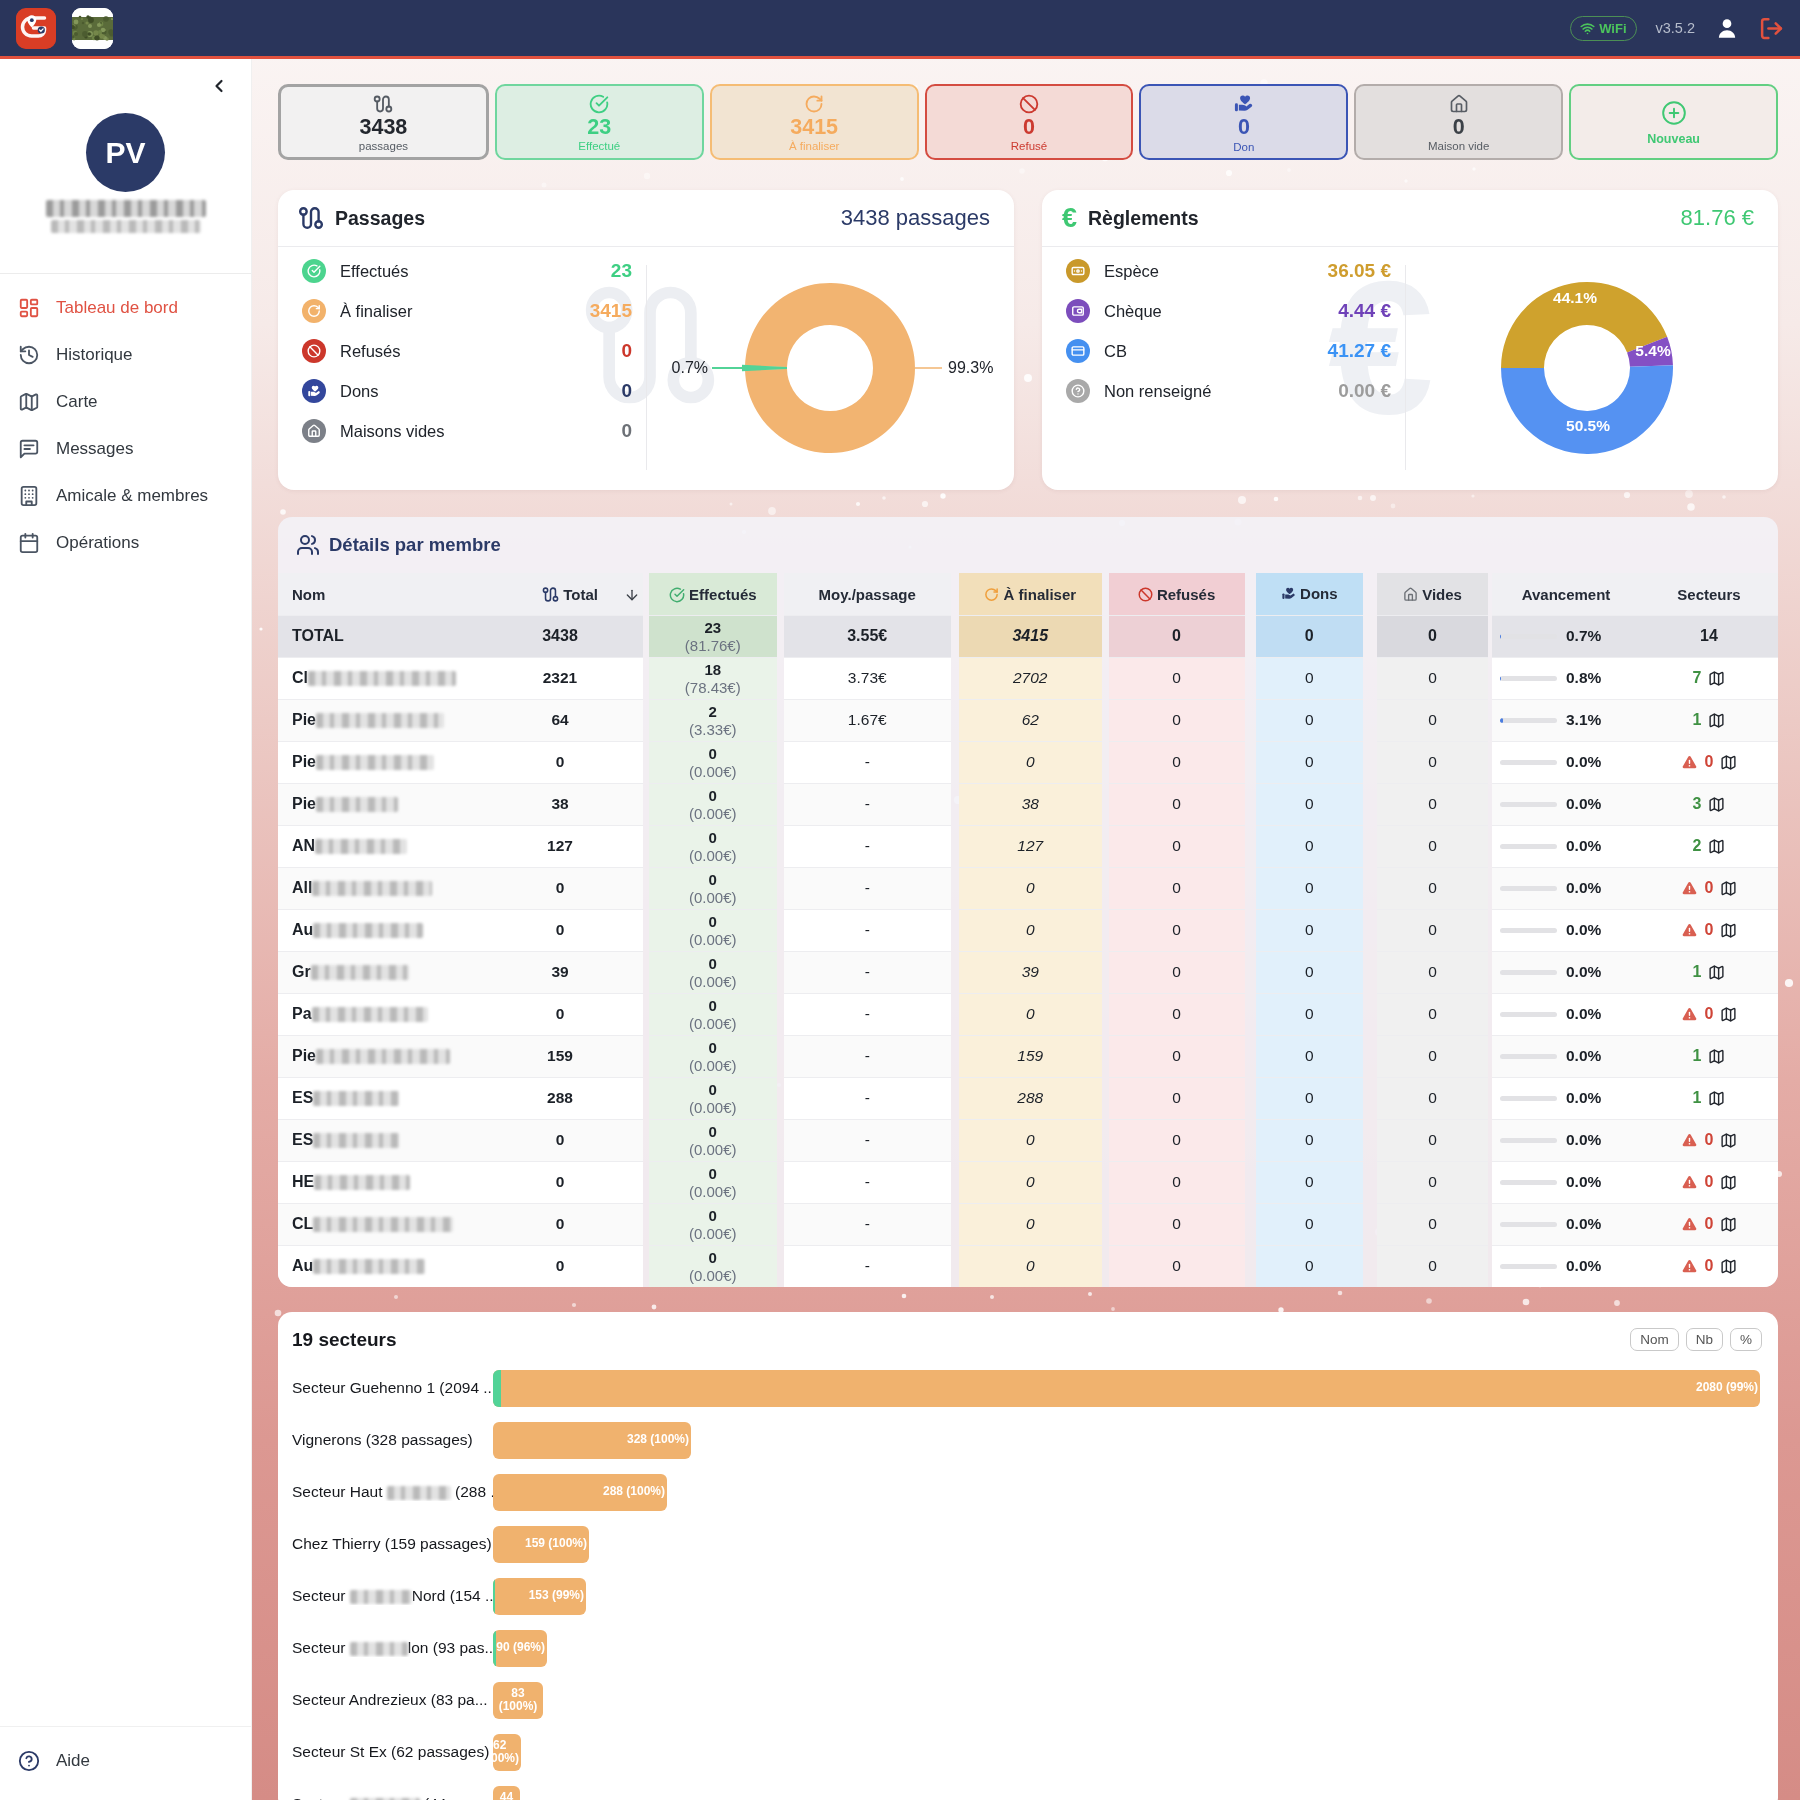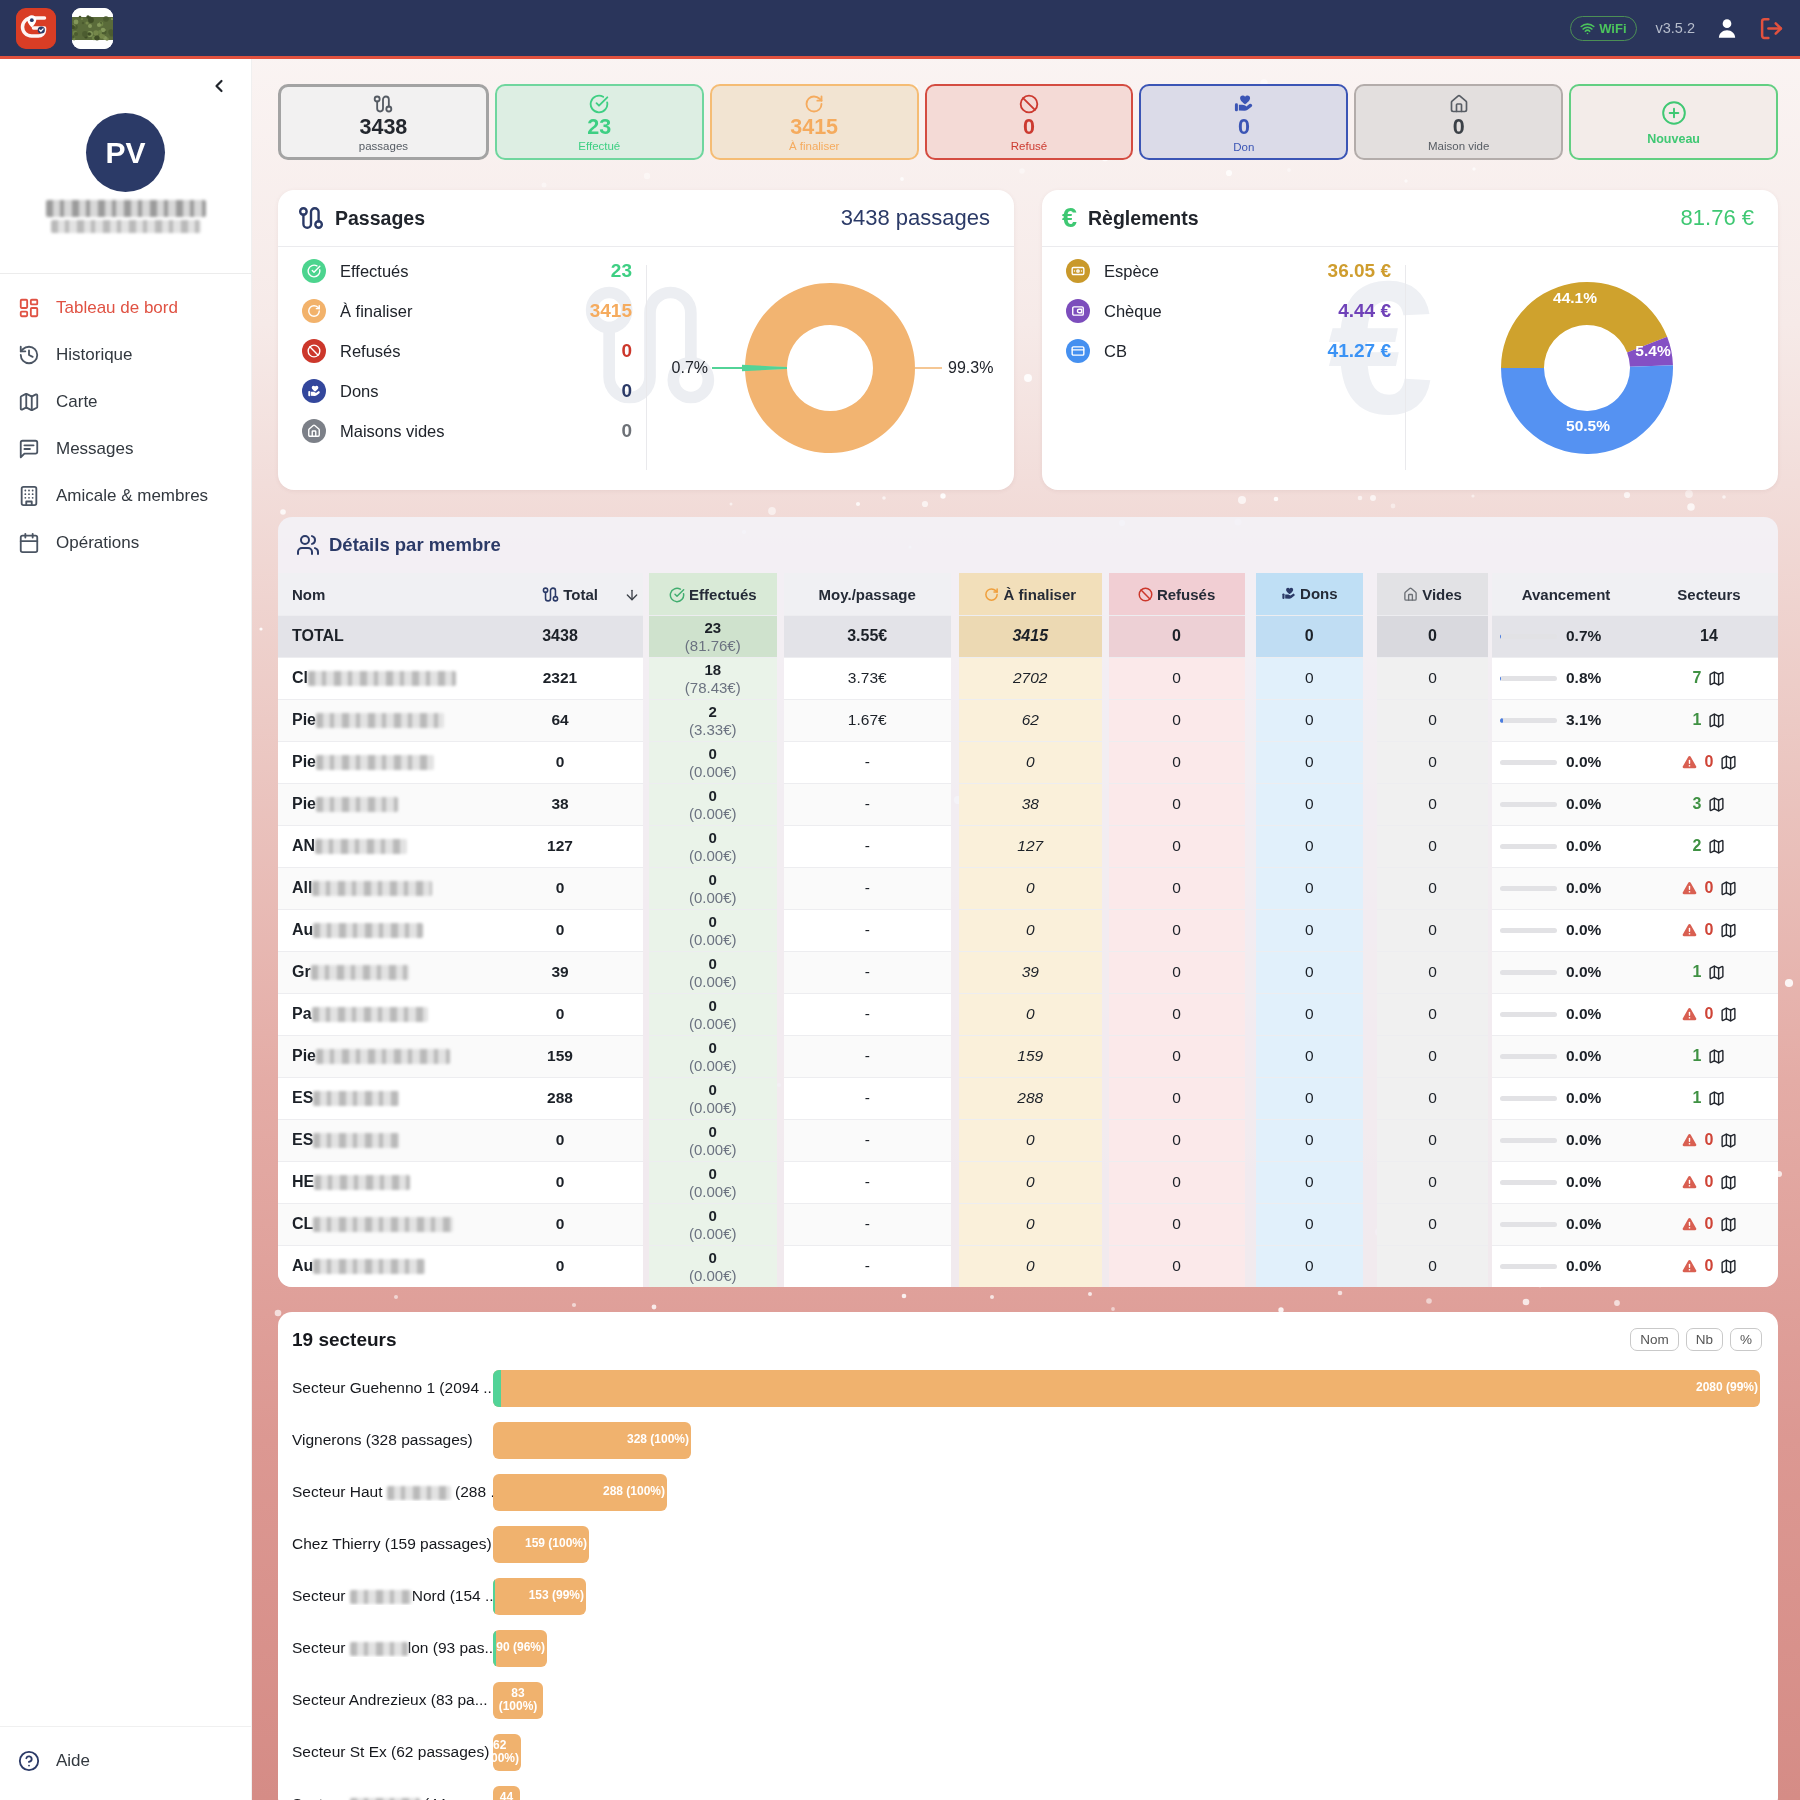--- a/index.html
+++ b/index.html
@@ -541,20 +541,31 @@
 <div class="prow">
             <span class="cicon" style="background:#4590f0">
               <svg class="" style="" width="14" height="14" viewBox="0 0 24 24" fill="none" stroke="#fff" stroke-width="2.4" stroke-linecap="round" stroke-linejoin="round">
                 <rect width="20" height="14" x="2" y="5" rx="2"></rect>
                 <line x1="2" x2="22" y1="10" y2="10"></line>
               </svg>
             </span>
             <span class="lab">CB</span>
             <span class="val" style="color:#3b93f5">41.27 €</span>
           </div>
+<div class="prow">
+            <span class="cicon" style="background:#a9a9a9">
+              <svg class="" style="" width="14" height="14" viewBox="0 0 24 24" fill="none" stroke="#fff" stroke-width="2.4" stroke-linecap="round" stroke-linejoin="round">
+                <circle cx="12" cy="12" r="10"></circle>
+                <path d="M9.09 9a3 3 0 0 1 5.83 1c0 2-3 3-3 3"></path>
+                <path d="M12 17h.01"></path>
+              </svg>
+            </span>
+            <span class="lab">Non renseigné</span>
+            <span class="val" style="color:#9c9c9c">0.00 €</span>
+          </div>
 </div>
 <div class="vdiv" style="left:363px"></div>
 <svg width="736" height="300" style="position:absolute;left:0;top:0">
 <path d="M459.00 178.00 A86 86 0 0 1 625.16 146.84 L585.08 162.42 A43 43 0 0 0 502.00 178.00 Z" fill="#cfa22d"></path>
 <path d="M625.16 146.84 A86 86 0 0 1 630.96 175.30 L587.98 176.65 A43 43 0 0 0 585.08 162.42 Z" fill="#8450c4"></path>
 <path d="M630.96 175.30 A86 86 0 1 1 459.00 178.00 L502.00 178.00 A43 43 0 1 0 587.98 176.65 Z" fill="#5592f2"></path>
 <text x="533" y="113" font-size="15.5" font-weight="bold" fill="#fff" text-anchor="middle" font-family="Liberation Sans">44.1%</text>
 <text x="611" y="166" font-size="15.5" font-weight="bold" fill="#fff" text-anchor="middle" font-family="Liberation Sans">5.4%</text>
 <text x="546" y="241" font-size="15.5" font-weight="bold" fill="#fff" text-anchor="middle" font-family="Liberation Sans">50.5%</text>
 </svg>

